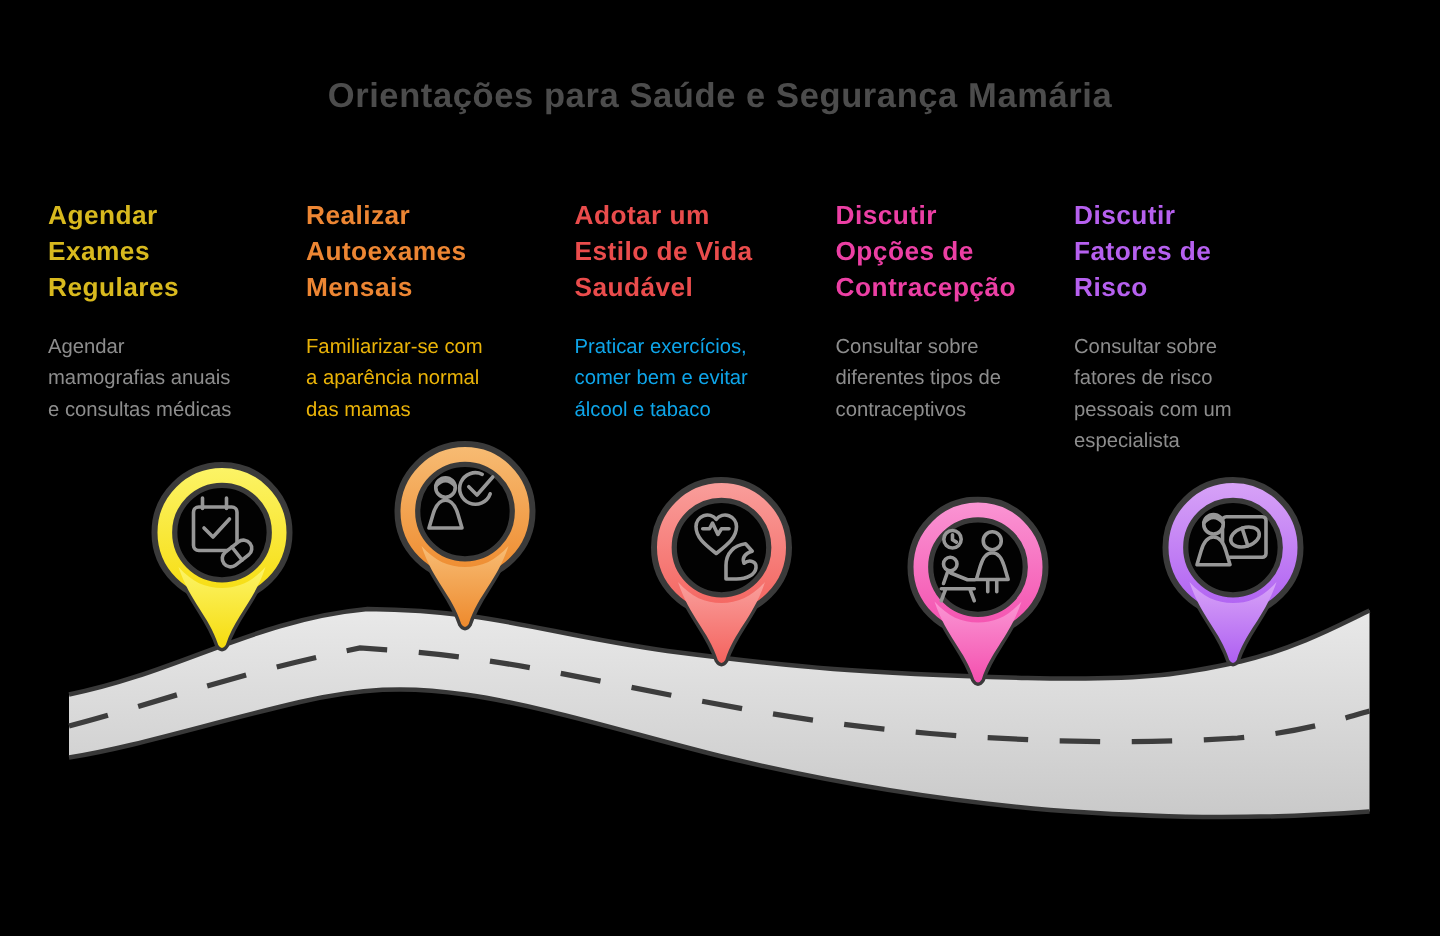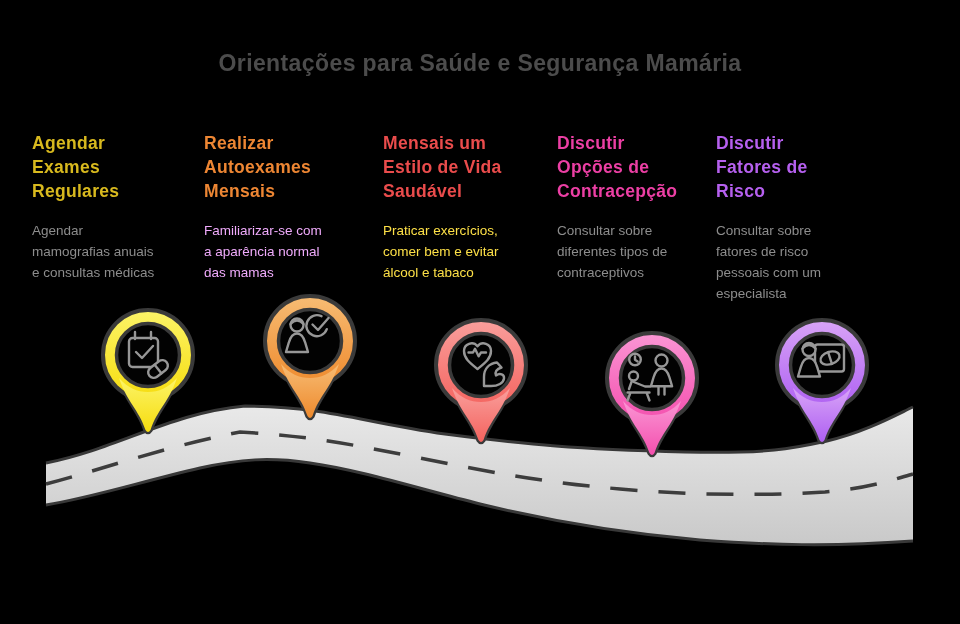--- a/index.html
+++ b/index.html
@@ -27,29 +27,29 @@
 Exames
 Regulares</h2>
     <p class="step-desc" style="color: rgb(141, 141, 141);">Agendar
 mamografias anuais
 e consultas médicas</p>
   </div>
   <div class="step-col" style="left:204px">
     <h2 class="step-heading" style="color: rgb(237, 134, 51);">Realizar
 Autoexames
 Mensais</h2>
-    <p class="step-desc" style="color: #f0abfc;">Familiarizar-se com
+    <p class="step-desc" style="color: #eab308;">Familiarizar-se com
 a aparência normal
 das mamas</p>
   </div>
   <div class="step-col" style="left:383px">
-    <h2 class="step-heading" style="color: rgb(234, 76, 76);">Mensais um
+    <h2 class="step-heading" style="color: rgb(234, 76, 76);">Adotar um
 Estilo de Vida
 Saudável</h2>
-    <p class="step-desc" style="color: #fde047;">Praticar exercícios,
+    <p class="step-desc" style="color: #0ea5e9;">Praticar exercícios,
 comer bem e evitar
 álcool e tabaco</p>
   </div>
   <div class="step-col" style="left:557px">
     <h2 class="step-heading" style="color: rgb(236, 63, 164);">Discutir
 Opções de
 Contracepção</h2>
     <p class="step-desc" style="color: rgb(141, 141, 141);">Consultar sobre
 diferentes tipos de
 contraceptivos</p>

